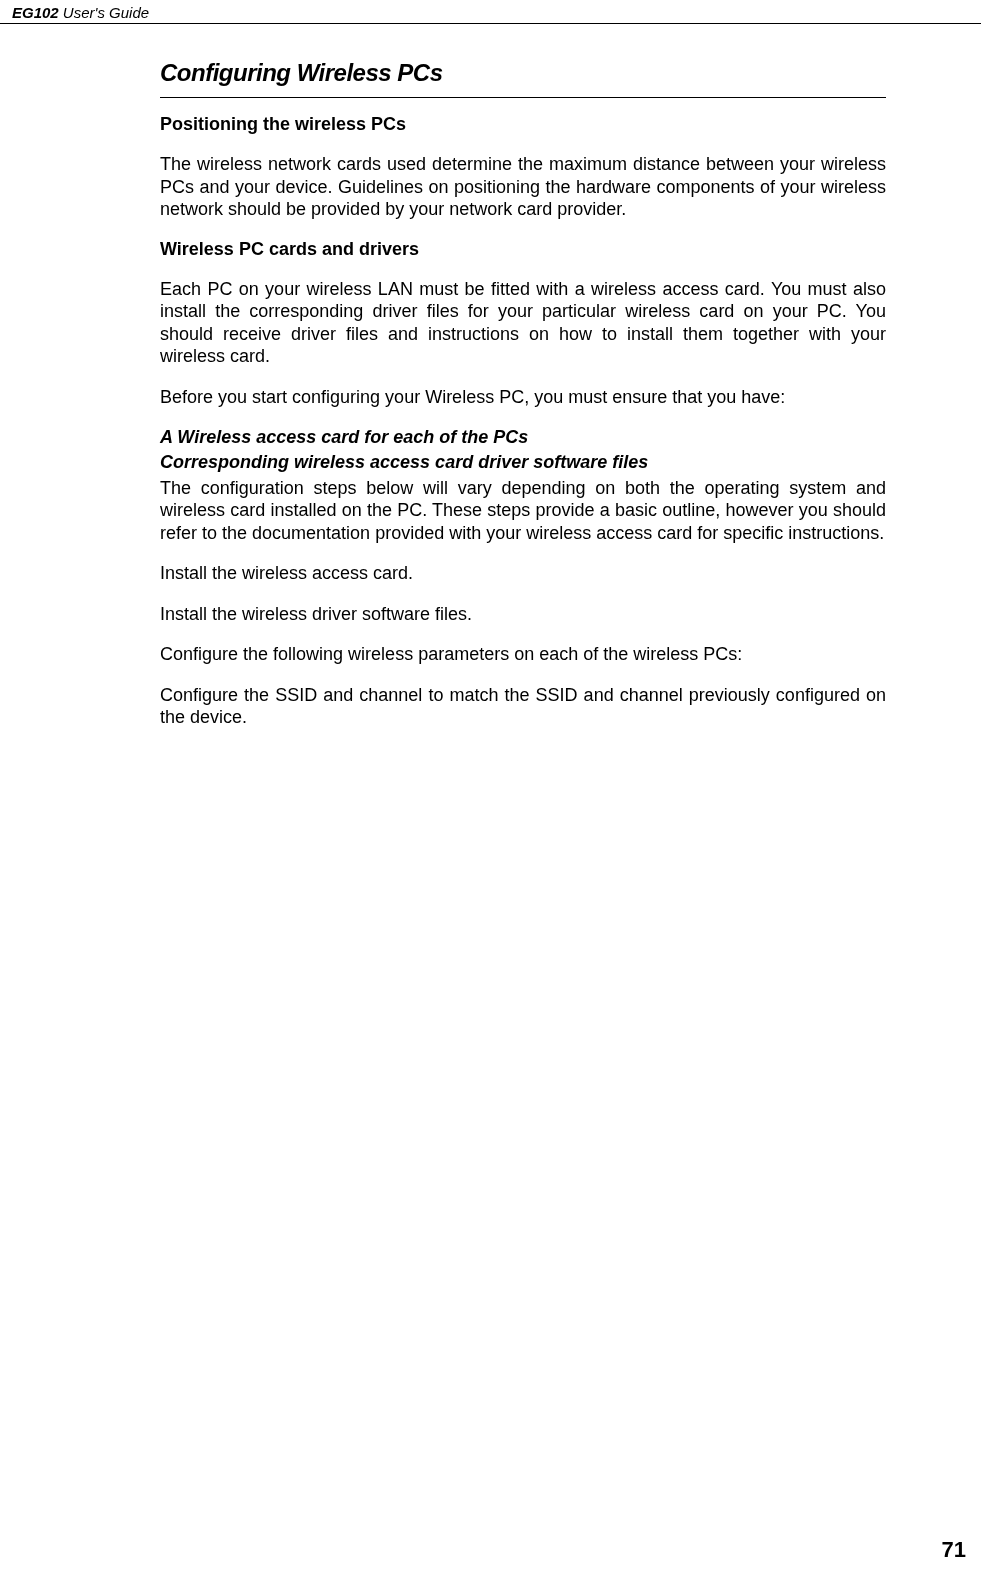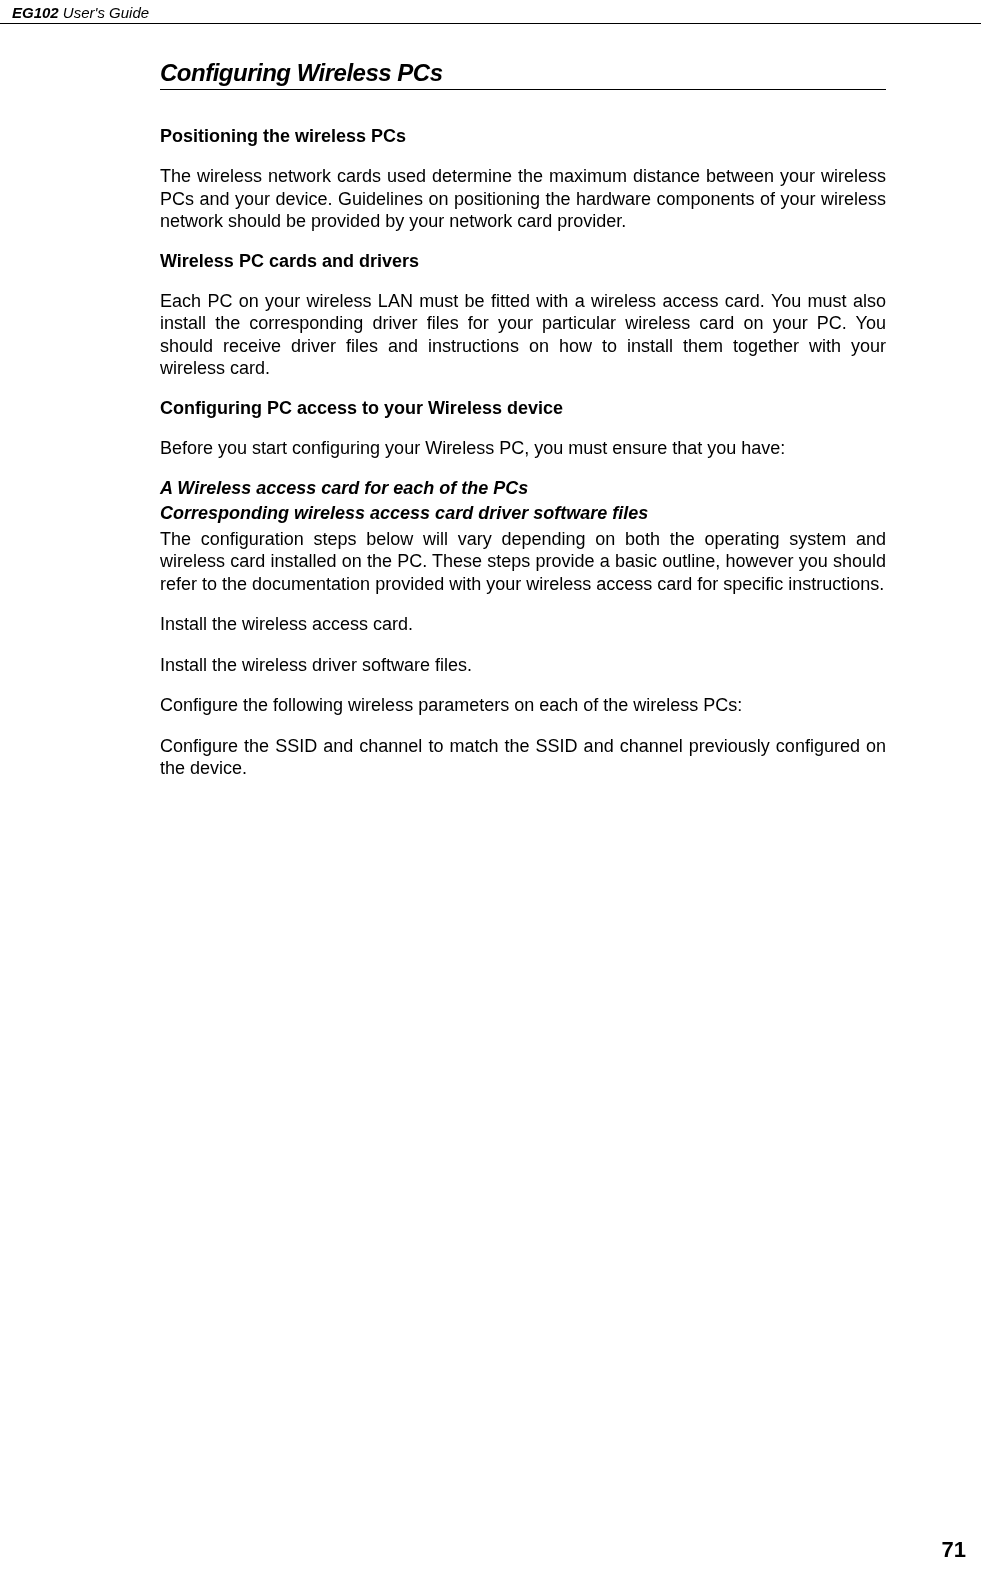--- a/index.html
+++ b/index.html
@@ -34,22 +34,22 @@
     .content {
       padding: 35px 95px 0 160px;
     }
     .section-title {
       font-family: Arial, Helvetica, sans-serif;
       font-weight: bold;
       font-style: italic;
       font-size: 24px;
       letter-spacing: -0.5px;
       border-bottom: 1.5px solid #000;
-      padding-bottom: 2px;
-      margin-bottom: 36px;
+      padding-bottom: 10px;
+      margin-bottom: 16px;
     }
     .para {
       font-size: 18px;
       line-height: 1.25;
       margin-bottom: 18px;
       text-align: justify;
     }
     .para-left {
       font-size: 18px;
       line-height: 1.25;
@@ -110,21 +110,20 @@
 
 
   <p class="subheading">Positioning the wireless PCs</p>
 
   <p class="para">The wireless network cards used determine the maximum distance between your wireless PCs and your device. Guidelines on positioning the hardware components of your wireless network should be provided by your network card provider.</p>
 
   <p class="subheading">Wireless PC cards and drivers</p>
 
   <p class="para">Each PC on your wireless LAN must be fitted with a wireless access card. You must also install the corresponding driver files for your particular wireless card on your PC. You should receive driver files and instructions on how to install them together with your wireless card.</p>
 
-  <p class="subheading">Configuring PC access to your Wireless device</p>
 
   <p class="para-left">Before you start configuring your Wireless PC, you must ensure that you have:</p>
 
   <p class="italic-bold tight">A Wireless access card for each of the PCs</p>
   <p class="italic-bold tight">Corresponding wireless access card driver software files</p>
 
   <p class="para" style="margin-top:2px;">The configuration steps below will vary depending on both the operating system and wireless card installed on the PC. These steps provide a basic outline, however you should refer to the documentation provided with your wireless access card for specific instructions.</p>
 
 
   <p class="para-left">Install the wireless access card.</p>

